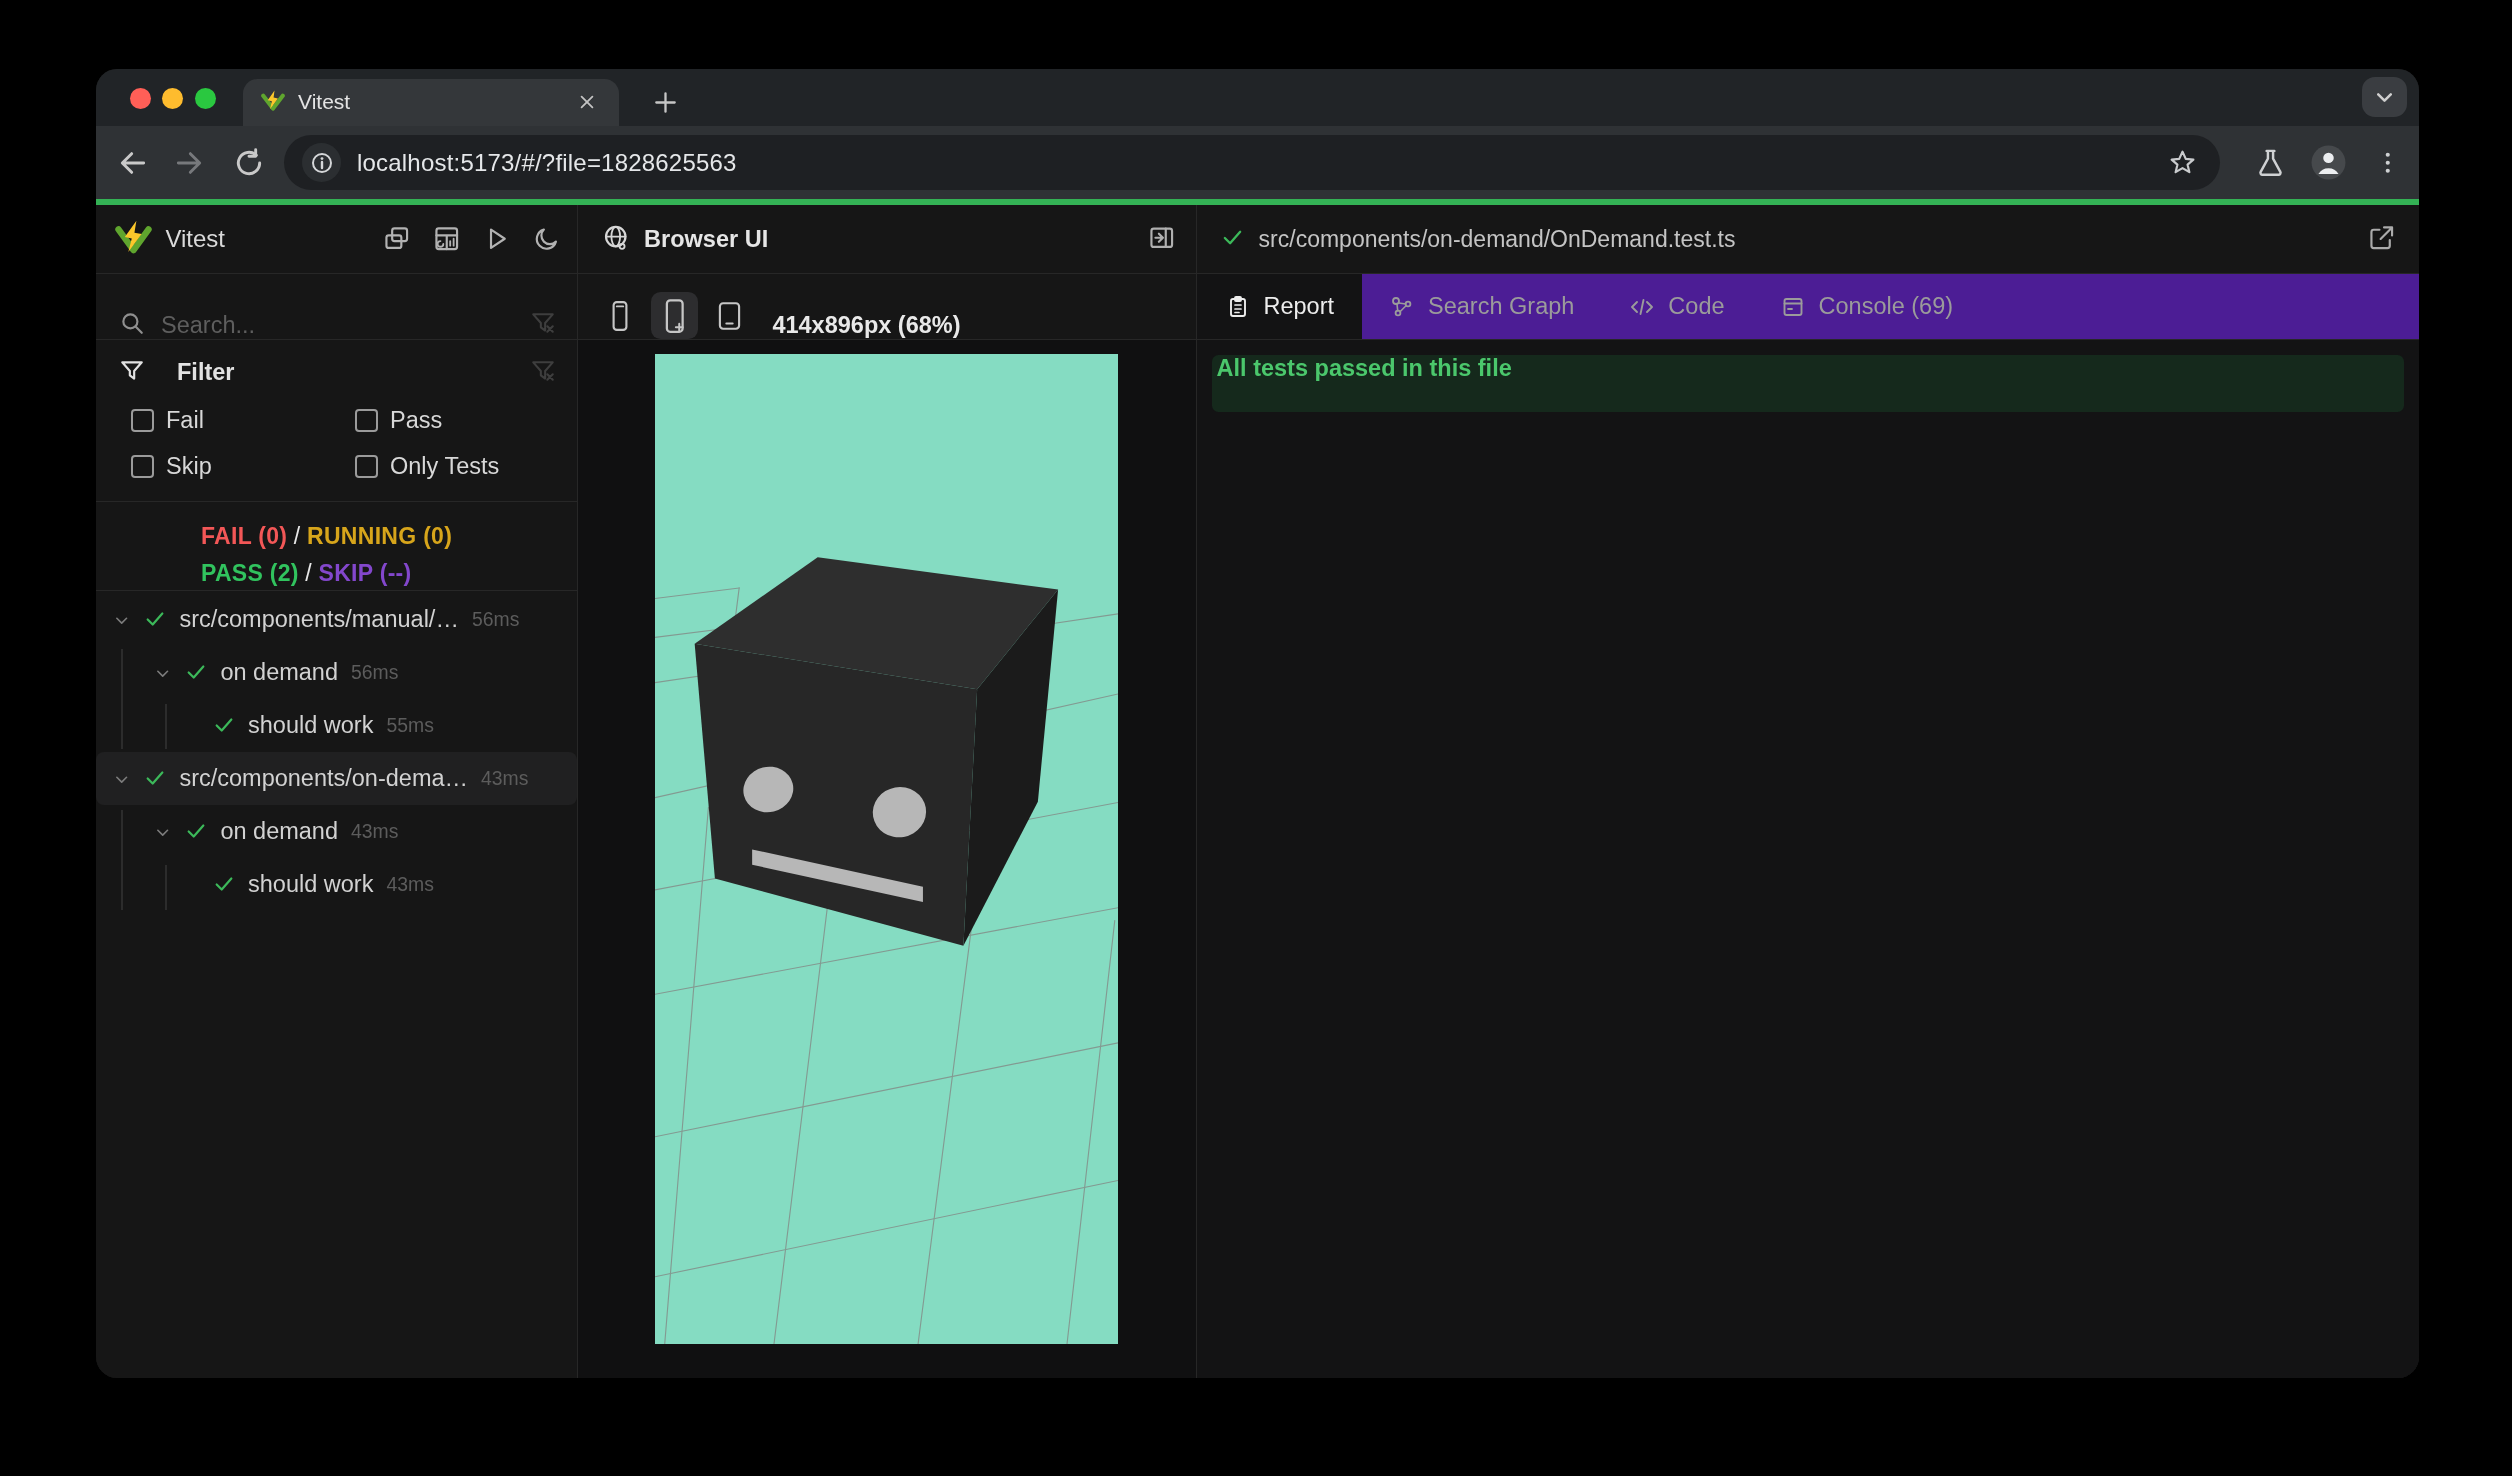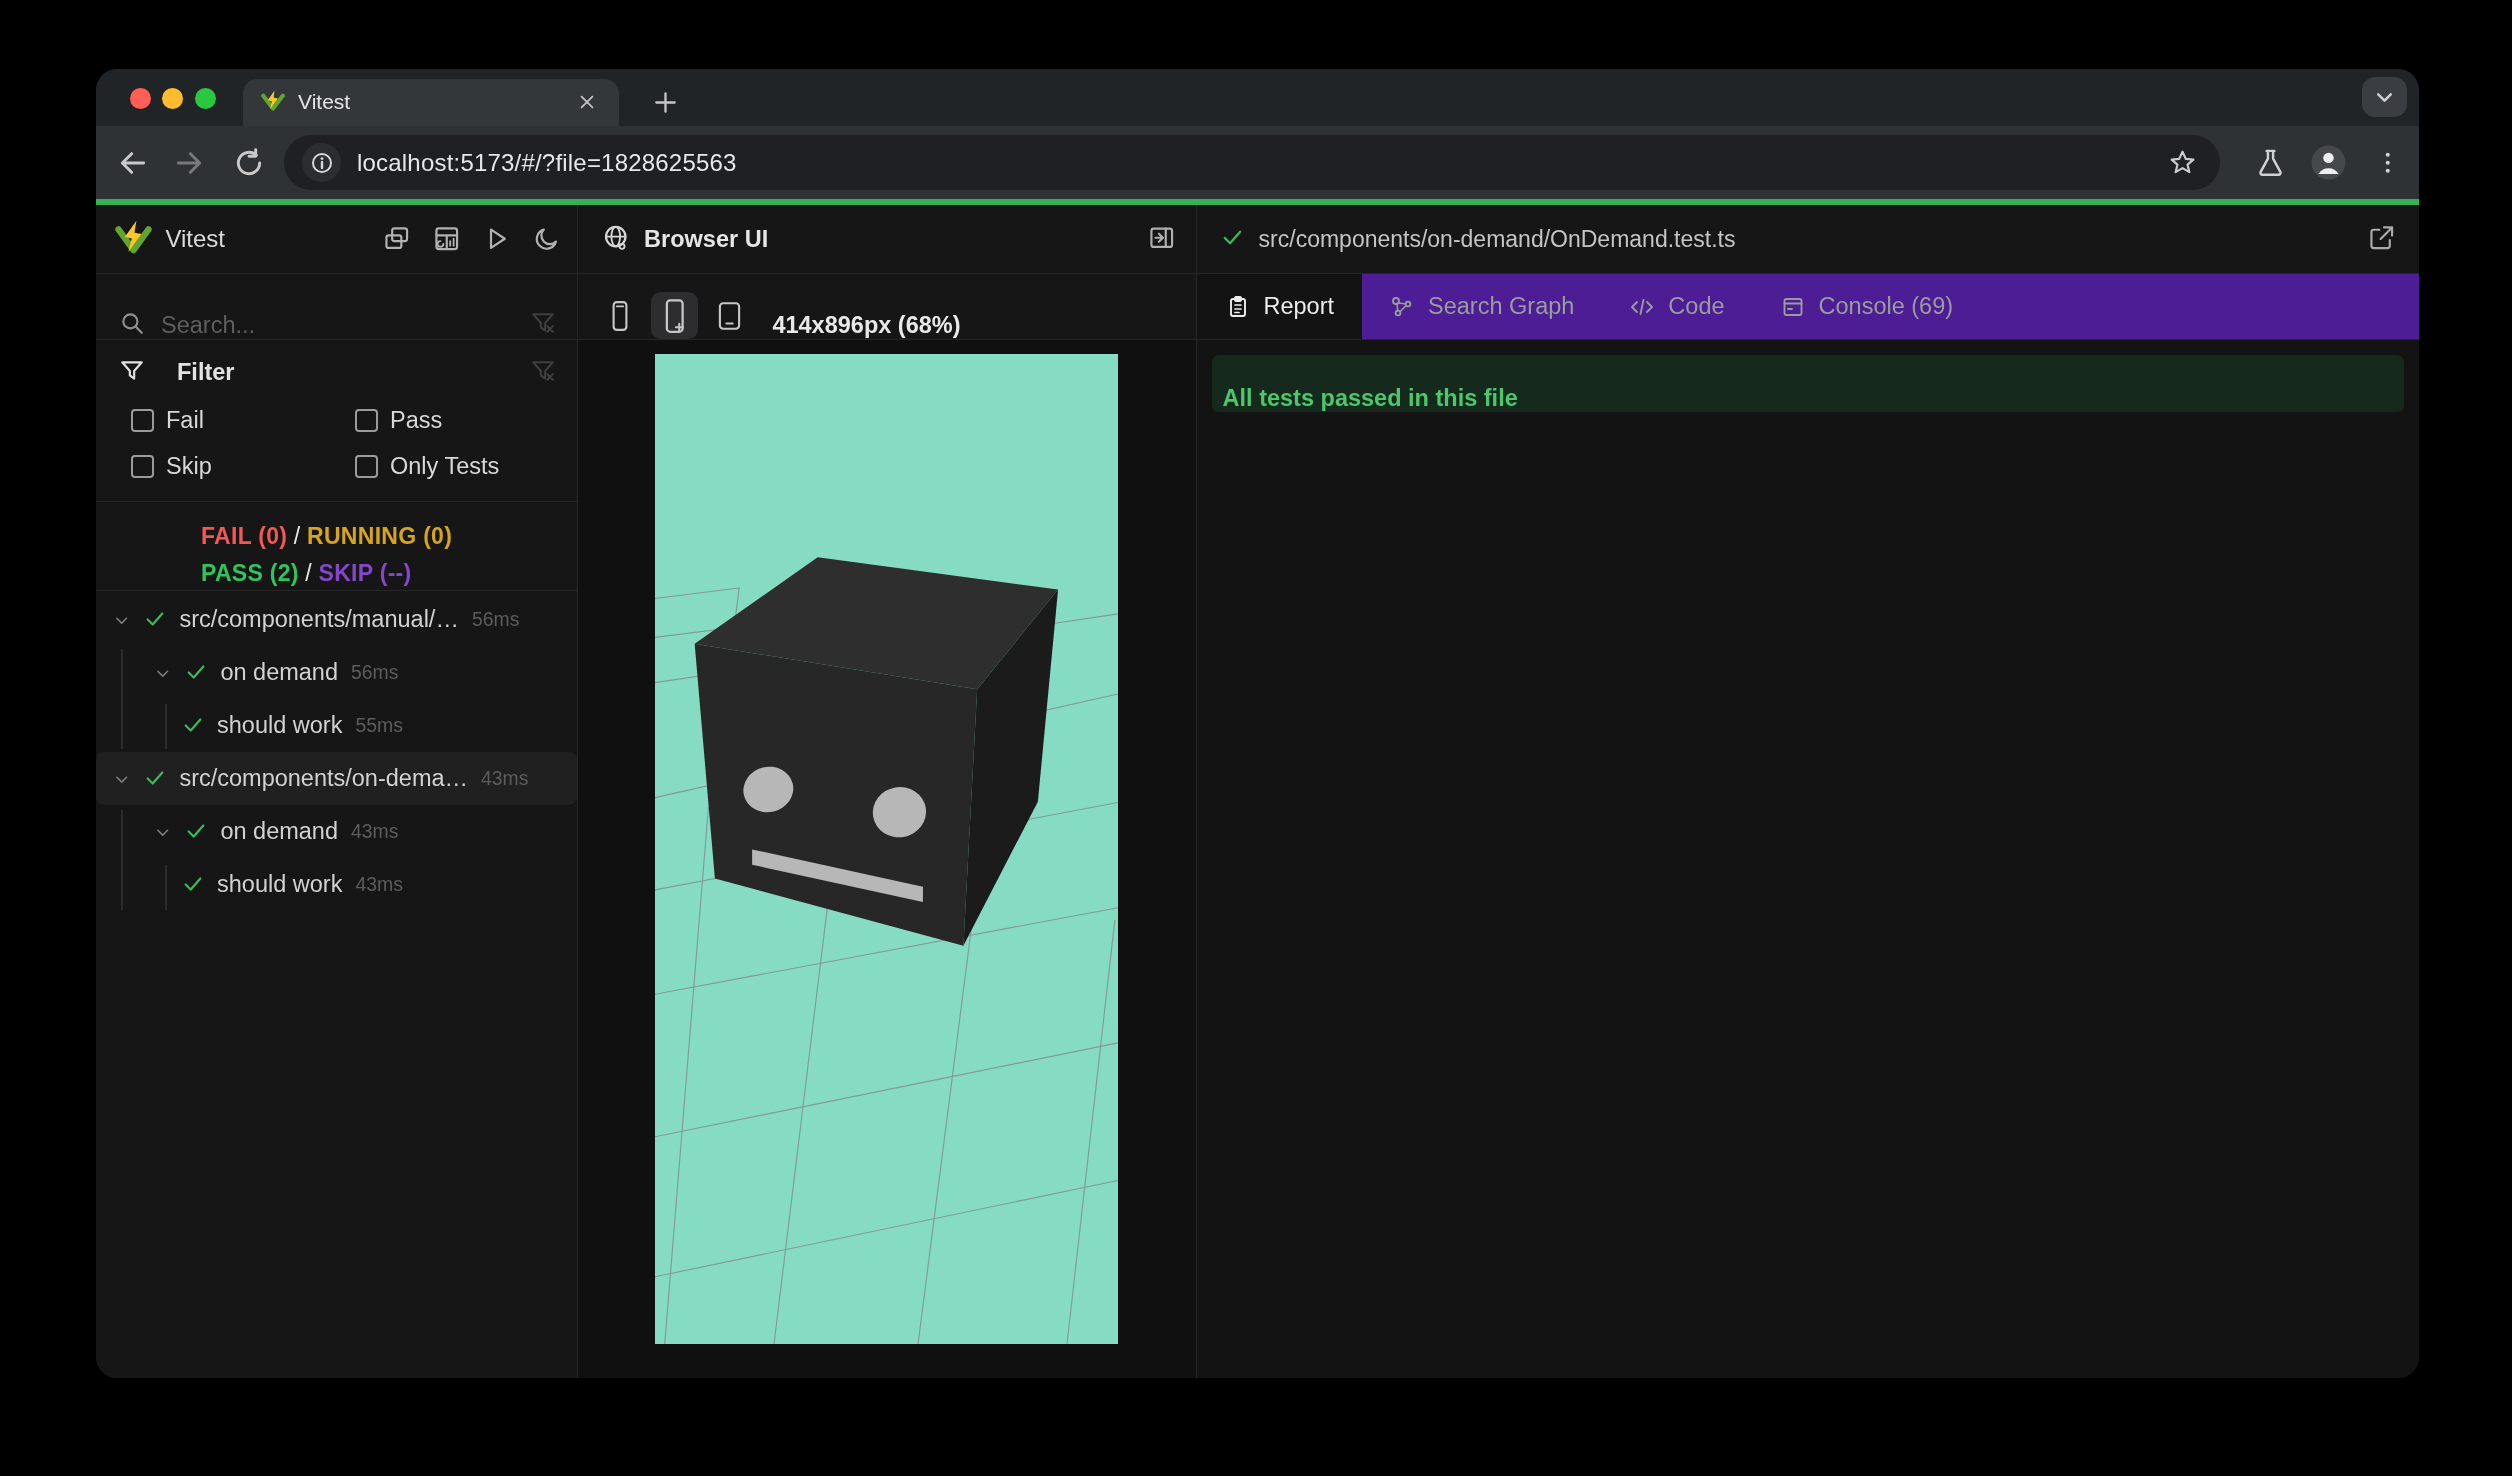--- a/index.html
+++ b/index.html
@@ -56,21 +56,21 @@
   .summary{padding:16px 0 0 105px;height:89px;border-bottom:0.8px solid #272727;font-size:23px;font-weight:700;line-height:37px;letter-spacing:0.3px}
   .summary .sep{color:#e8e8e8;padding:0 6.5px;font-weight:400}
   .c-fail{color:var(--fail_red)}.c-run{color:var(--running_yellow)}.c-pass{color:var(--pass_green)}.c-skip{color:var(--skip_purple)}
   .tree{position:relative;flex:1;overflow:hidden;padding-top:1.6px}
   .trow{height:53px;display:flex;align-items:center;font-size:23.5px;color:#d2d2d2;position:relative}
   .trow.sel{background:#202021;border-radius:8px}
   .trow .chev{width:19.4px;height:19.4px;color:#7c7c7c;margin-right:13px;flex:none}
   .trow .spacer{width:32px;flex:none}
   .trow .tick{width:22px;height:22px;color:var(--check_green);margin-right:13px;flex:none}
   .trow .dur{font-size:19.4px;color:#5c5c5c;margin-left:13px}
-  .l1{padding-left:16px}.l2{padding-left:57px}.l3{padding-left:54px}
+  .l1{padding-left:16px}.l2{padding-left:57px}.l3{padding-left:85px}
   .guide{position:absolute;width:1.6px;background:#2c2c2c}
   
   .middle{width:619px;border-right:0.8px solid #272727;display:flex;flex-direction:column;flex:none}
   .mid-title{margin-left:14.6px;font-size:23.5px;font-weight:700;color:#e6e6e6}
   .globe{margin-left:24px;color:#d6d6d6}
   .panelic{margin-left:auto;margin-right:21px;color:#b0b0b0}
   .devices{display:flex;align-items:center;gap:8px;margin-left:18px;color:#c6c6c6}
   .dev{width:47px;height:47px;display:flex;align-items:center;justify-content:center;border-radius:9.7px}
   .dev.sel{background:#2d2d2f}
   .vp-label{margin-left:19.4px;font-size:23.5px;font-weight:700;color:#e9e9e9}
@@ -80,21 +80,21 @@
   
   .right{flex:1;display:flex;flex-direction:column;min-width:0}
   .file-tick{margin-left:24px;color:var(--check_green);flex:none}
   .file-path{margin-left:14.6px;font-size:23px;color:#c4c4c4;white-space:nowrap}
   .extic{margin-left:auto;margin-right:24px;color:#ababab}
   .rtabs{height:66px;background:#4c1d95;border-bottom:0.8px solid #272727;display:flex;align-items:stretch;flex:none}
   .rtab{display:flex;align-items:center;gap:13px;padding:0 27.5px;font-size:23.5px;color:#9b9b9b}
   .rtab .tabic{width:26px;height:26px;display:flex;align-items:center;justify-content:center}
   .rtab.active{background:#131314;color:#ededed}
   .right-content{flex:1;background:#131314;padding:14.6px 14.6px}
-  .banner{height:57px;background:var(--banner_bg);border-radius:6.5px;display:flex;align-items:flex-end;padding:0 11px;
+  .banner{height:57px;background:var(--banner_bg);border-radius:6.5px;display:flex;align-items:flex-start;padding:0 5px;
     color:var(--banner_text);font-weight:700;font-size:23.5px}
   svg{stroke-linecap:round;stroke-linejoin:round}
 </style>
 </head>
 <body>
 
 <div class="window">
 
   <div class="tabstrip">
     <div class="lights">

